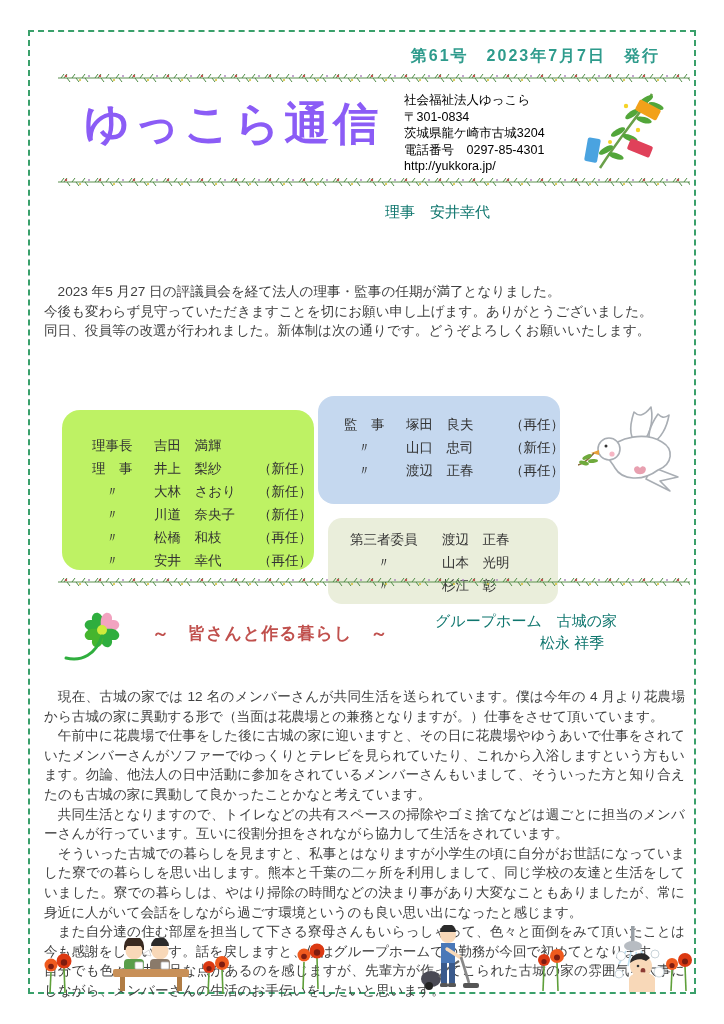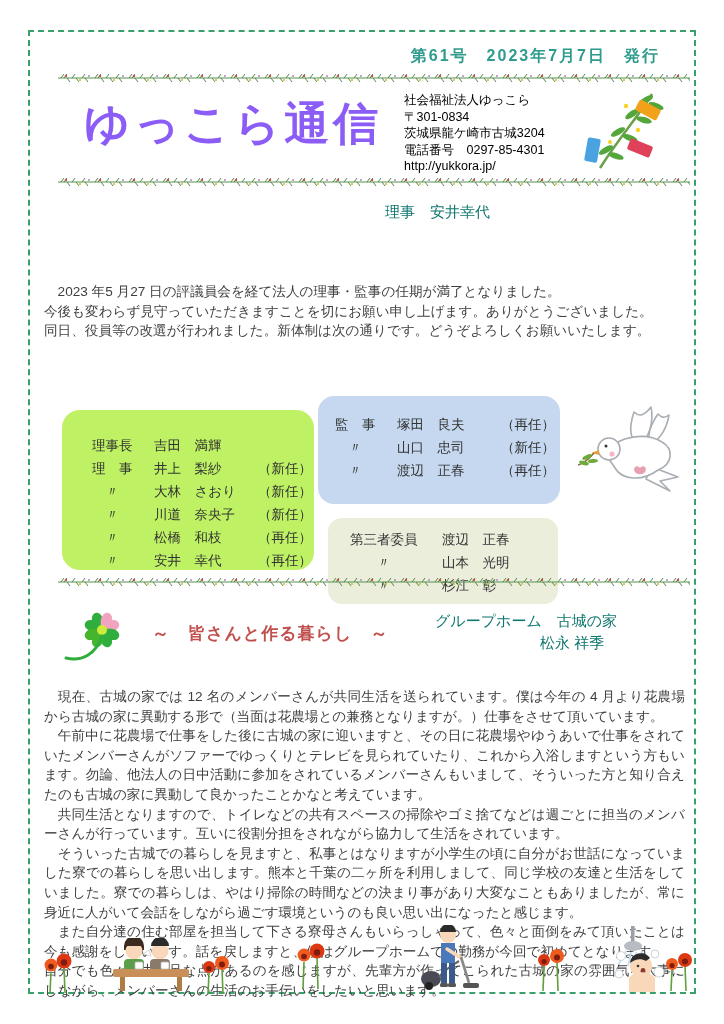--- a/index.html
+++ b/index.html
@@ -30,21 +30,21 @@
   .p1{top:243px;margin-top:39px;}
   .p2{top:687px;}
   .box{position:absolute;border-radius:18px;font-size:13.5px;color:#333;}
   .brow{display:flex;line-height:23px;}
   .role{flex:0 0 62px;white-space:pre;}
   .bname{flex:0 0 104px;white-space:pre;}
   .bstat{white-space:pre;}
   .directors{left:62px;top:410px;width:252px;height:160px;background:#bef264;
     padding:24px 0 0 30px;box-sizing:border-box;}
   .auditors{left:318px;top:396px;width:242px;height:108px;background:#c5d8ef;
-    padding:17px 0 0 17px;box-sizing:border-box;border-radius:16px;}
+    padding:17px 0 0 26px;box-sizing:border-box;border-radius:16px;}
   .committee{left:328px;top:518px;width:230px;height:86px;background:#eaeedb;
     padding:10px 8px 0 22px;box-sizing:border-box;border-radius:14px;}
   .committee .role{flex:0 0 92px;}
   .dove{position:absolute;left:578px;top:398px;}
   .clover{position:absolute;left:62px;top:592px;}
   .h2{position:absolute;top:622px;left:152px;}
   .byline2a{position:absolute;top:612px;left:435px;}
   .byline2b{position:absolute;top:634px;left:540px;}
   .illo{position:absolute;}
 </style>

